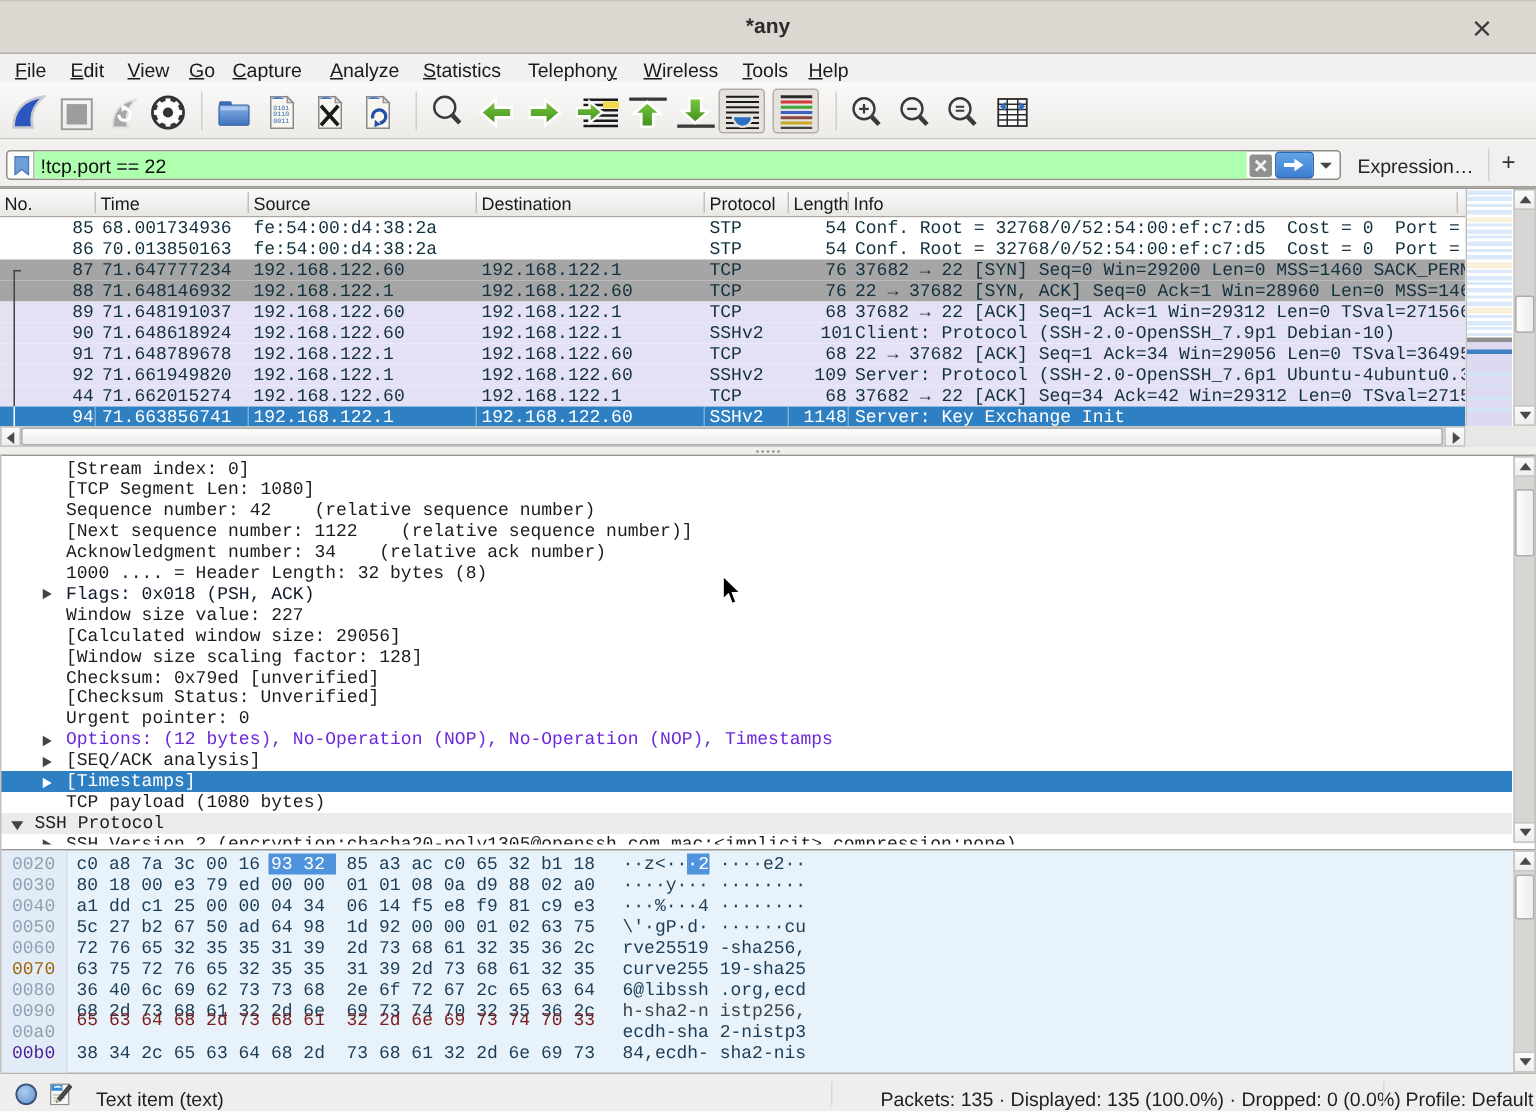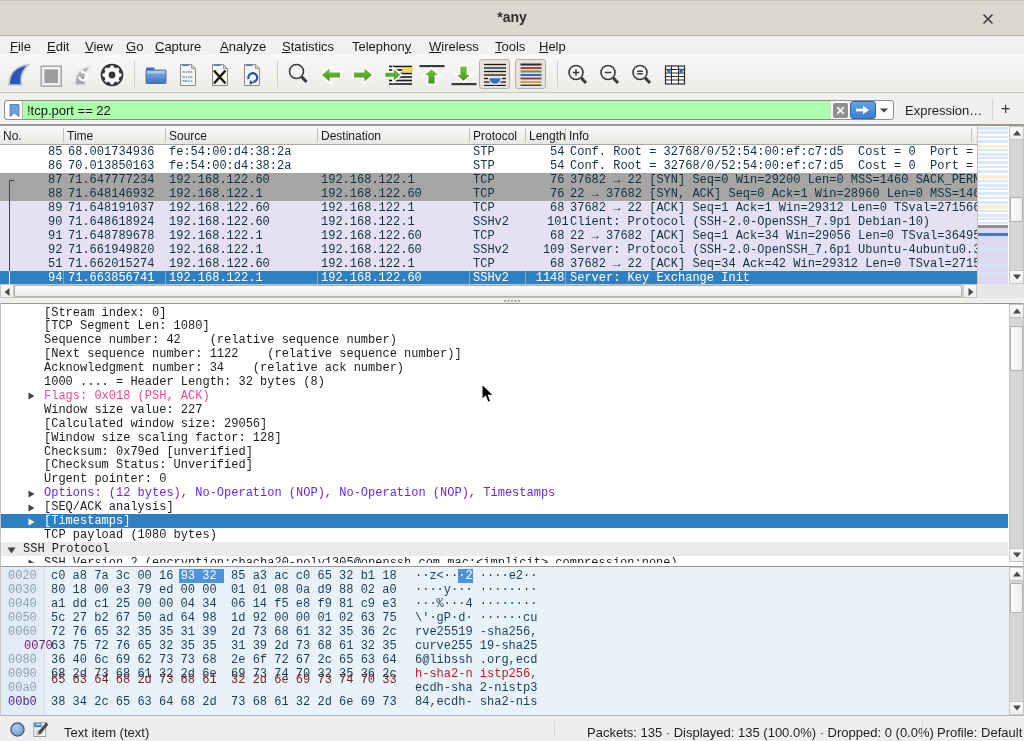--- a/index.html
+++ b/index.html
@@ -308,21 +308,21 @@
 <div style="position:absolute;left:0;top:98px;width:977px;height:14px;background:#e3e1f3;color:#13303e;overflow:hidden">
 <span class="m" style="left:48.1px;top:0">92</span>
 <span class="m" style="left:68px;top:0">71.661949820</span>
 <span class="m" style="left:169px;top:0">192.168.122.1</span>
 <span class="m" style="left:321px;top:0">192.168.122.60</span>
 <span class="m" style="left:473px;top:0">SSHv2</span>
 <span class="m" style="left:542.9px;top:0">109</span>
 <span class="m" style="left:570px;top:0">Server: Protocol (SSH-2.0-OpenSSH_7.6p1 Ubuntu-4ubuntu0.3)</span>
 </div>
 <div style="position:absolute;left:0;top:112px;width:977px;height:14px;background:#e3e1f3;color:#13303e;overflow:hidden">
-<span class="m" style="left:48.1px;top:0">51</span>
+<span class="m" style="left:48.1px;top:0">44</span>
 <span class="m" style="left:68px;top:0">71.662015274</span>
 <span class="m" style="left:169px;top:0">192.168.122.60</span>
 <span class="m" style="left:321px;top:0">192.168.122.1</span>
 <span class="m" style="left:473px;top:0">TCP</span>
 <span class="m" style="left:550.1px;top:0">68</span>
 <span class="m" style="left:570px;top:0">37682 → 22 [ACK] Seq=34 Ack=42 Win=29312 Len=0 TSval=27156</span>
 </div>
 <div style="position:absolute;left:0;top:126px;width:977px;height:14px;background:#2e80c2;color:#ffffff;overflow:hidden">
 <span class="m" style="left:48.1px;top:0">94</span>
 <span class="m" style="left:68px;top:0">71.663856741</span>
@@ -417,21 +417,21 @@
     </div>
 <div style="position:absolute;left:0;top:43.2px;width:1008px;height:14px;color:#1c1c1c;overflow:hidden">
 <span class="m" style="left:44px;top:0">[Next sequence number: 1122    (relative sequence number)]</span>
     </div>
 <div style="position:absolute;left:0;top:57.1px;width:1008px;height:14px;color:#1c1c1c;overflow:hidden">
 <span class="m" style="left:44px;top:0">Acknowledgment number: 34    (relative ack number)</span>
     </div>
 <div style="position:absolute;left:0;top:71.0px;width:1008px;height:14px;color:#1c1c1c;overflow:hidden">
 <span class="m" style="left:44px;top:0">1000 .... = Header Length: 32 bytes (8)</span>
     </div>
-<div style="position:absolute;left:0;top:84.9px;width:1008px;height:14px;color:#ec4899;overflow:hidden">
+<div style="position:absolute;left:0;top:84.9px;width:1008px;height:14px;color:#0f172a;overflow:hidden">
 <svg style="left:28px;top:3.5px" width="7" height="8" viewBox="0 0 7 8">
         <path d="M0.5,0.5 L6.5,4 L0.5,7.5 z" fill="#444"></path>
       </svg>
 <span class="m" style="left:44px;top:0">Flags: 0x018 (PSH, ACK)</span>
     </div>
 <div style="position:absolute;left:0;top:98.8px;width:1008px;height:14px;color:#1c1c1c;overflow:hidden">
 <span class="m" style="left:44px;top:0">Window size value: 227</span>
     </div>
 <div style="position:absolute;left:0;top:112.7px;width:1008px;height:14px;color:#1c1c1c;overflow:hidden">
 <span class="m" style="left:44px;top:0">[Calculated window size: 29056]</span>
@@ -502,29 +502,29 @@
 <span class="m" style="left:415px;top:15.5px;color:#1b3c55">····y··· ········</span>
 <span class="m" style="left:8px;top:29.5px;color:#90a0b0">0040</span>
 <span class="m" style="left:51px;top:29.5px;color:#1b3c55">a1 dd c1 25 00 00 04 34  06 14 f5 e8 f9 81 c9 e3</span>
 <span class="m" style="left:415px;top:29.5px;color:#1b3c55">···%···4 ········</span>
 <span class="m" style="left:8px;top:43.5px;color:#90a0b0">0050</span>
 <span class="m" style="left:51px;top:43.5px;color:#1b3c55">5c 27 b2 67 50 ad 64 98  1d 92 00 00 01 02 63 75</span>
 <span class="m" style="left:415px;top:43.5px;color:#1b3c55">\'·gP·d· ······cu</span>
 <span class="m" style="left:8px;top:57.5px;color:#90a0b0">0060</span>
 <span class="m" style="left:51px;top:57.5px;color:#1b3c55">72 76 65 32 35 35 31 39  2d 73 68 61 32 35 36 2c</span>
 <span class="m" style="left:415px;top:57.5px;color:#1b3c55">rve25519 -sha256,</span>
-<span class="m" style="left:24px;top:71.5px;color:#701a75">0070</span>
+<span class="m" style="left:8px;top:71.5px;color:#a16207">0070</span>
 <span class="m" style="left:51px;top:71.5px;color:#1b3c55">63 75 72 76 65 32 35 35  31 39 2d 73 68 61 32 35</span>
 <span class="m" style="left:415px;top:71.5px;color:#1b3c55">curve255 19-sha25</span>
 <span class="m" style="left:8px;top:85.5px;color:#90a0b0">0080</span>
 <span class="m" style="left:51px;top:85.5px;color:#1b3c55">36 40 6c 69 62 73 73 68  2e 6f 72 67 2c 65 63 64</span>
 <span class="m" style="left:415px;top:85.5px;color:#1b3c55">6@libssh .org,ecd</span>
 <span class="m" style="left:8px;top:99.5px;color:#90a0b0">0090</span>
 <span class="m" style="left:51px;top:99.5px;color:#1b3c55">68 2d 73 68 61 32 2d 6e  69 73 74 70 32 35 36 2c</span>
-<span class="m" style="left:415px;top:99.5px;color:#b91c1c">h-sha2-n istp256,</span>
+<span class="m" style="left:415px;top:99.5px;color:#404040">h-sha2-n istp256,</span>
 <span class="m" style="left:8px;top:113.5px;color:#90a0b0">00a0</span>
 <span class="m" style="left:51px;top:106px;color:#7f1d1d">65 63 64 68 2d 73 68 61  32 2d 6e 69 73 74 70 33</span>
 <span class="m" style="left:415px;top:113.5px;color:#1b3c55">ecdh-sha 2-nistp3</span>
 <span class="m" style="left:8px;top:127.5px;color:#4c1d95">00b0</span>
 <span class="m" style="left:51px;top:127.5px;color:#1b3c55">38 34 2c 65 63 64 68 2d  73 68 61 32 2d 6e 69 73</span>
 <span class="m" style="left:415px;top:127.5px;color:#1b3c55">84,ecdh- sha2-nis</span>
 </div>
 <div class="a" style="left:1009px;top:567px;width:15px;height:148px;background:#d8d6d4;border:1px solid #c8c6c2;box-sizing:border-box"></div>
 <div class="a" style="left:1009px;top:567px;width:15px;height:14px;background:linear-gradient(#fbfbfb,#eeeeee);border:1px solid #c8c6c2;box-sizing:border-box"></div>
 <svg style="left:1012.5px;top:571px" width="8" height="6" viewBox="0 0 8 6">

